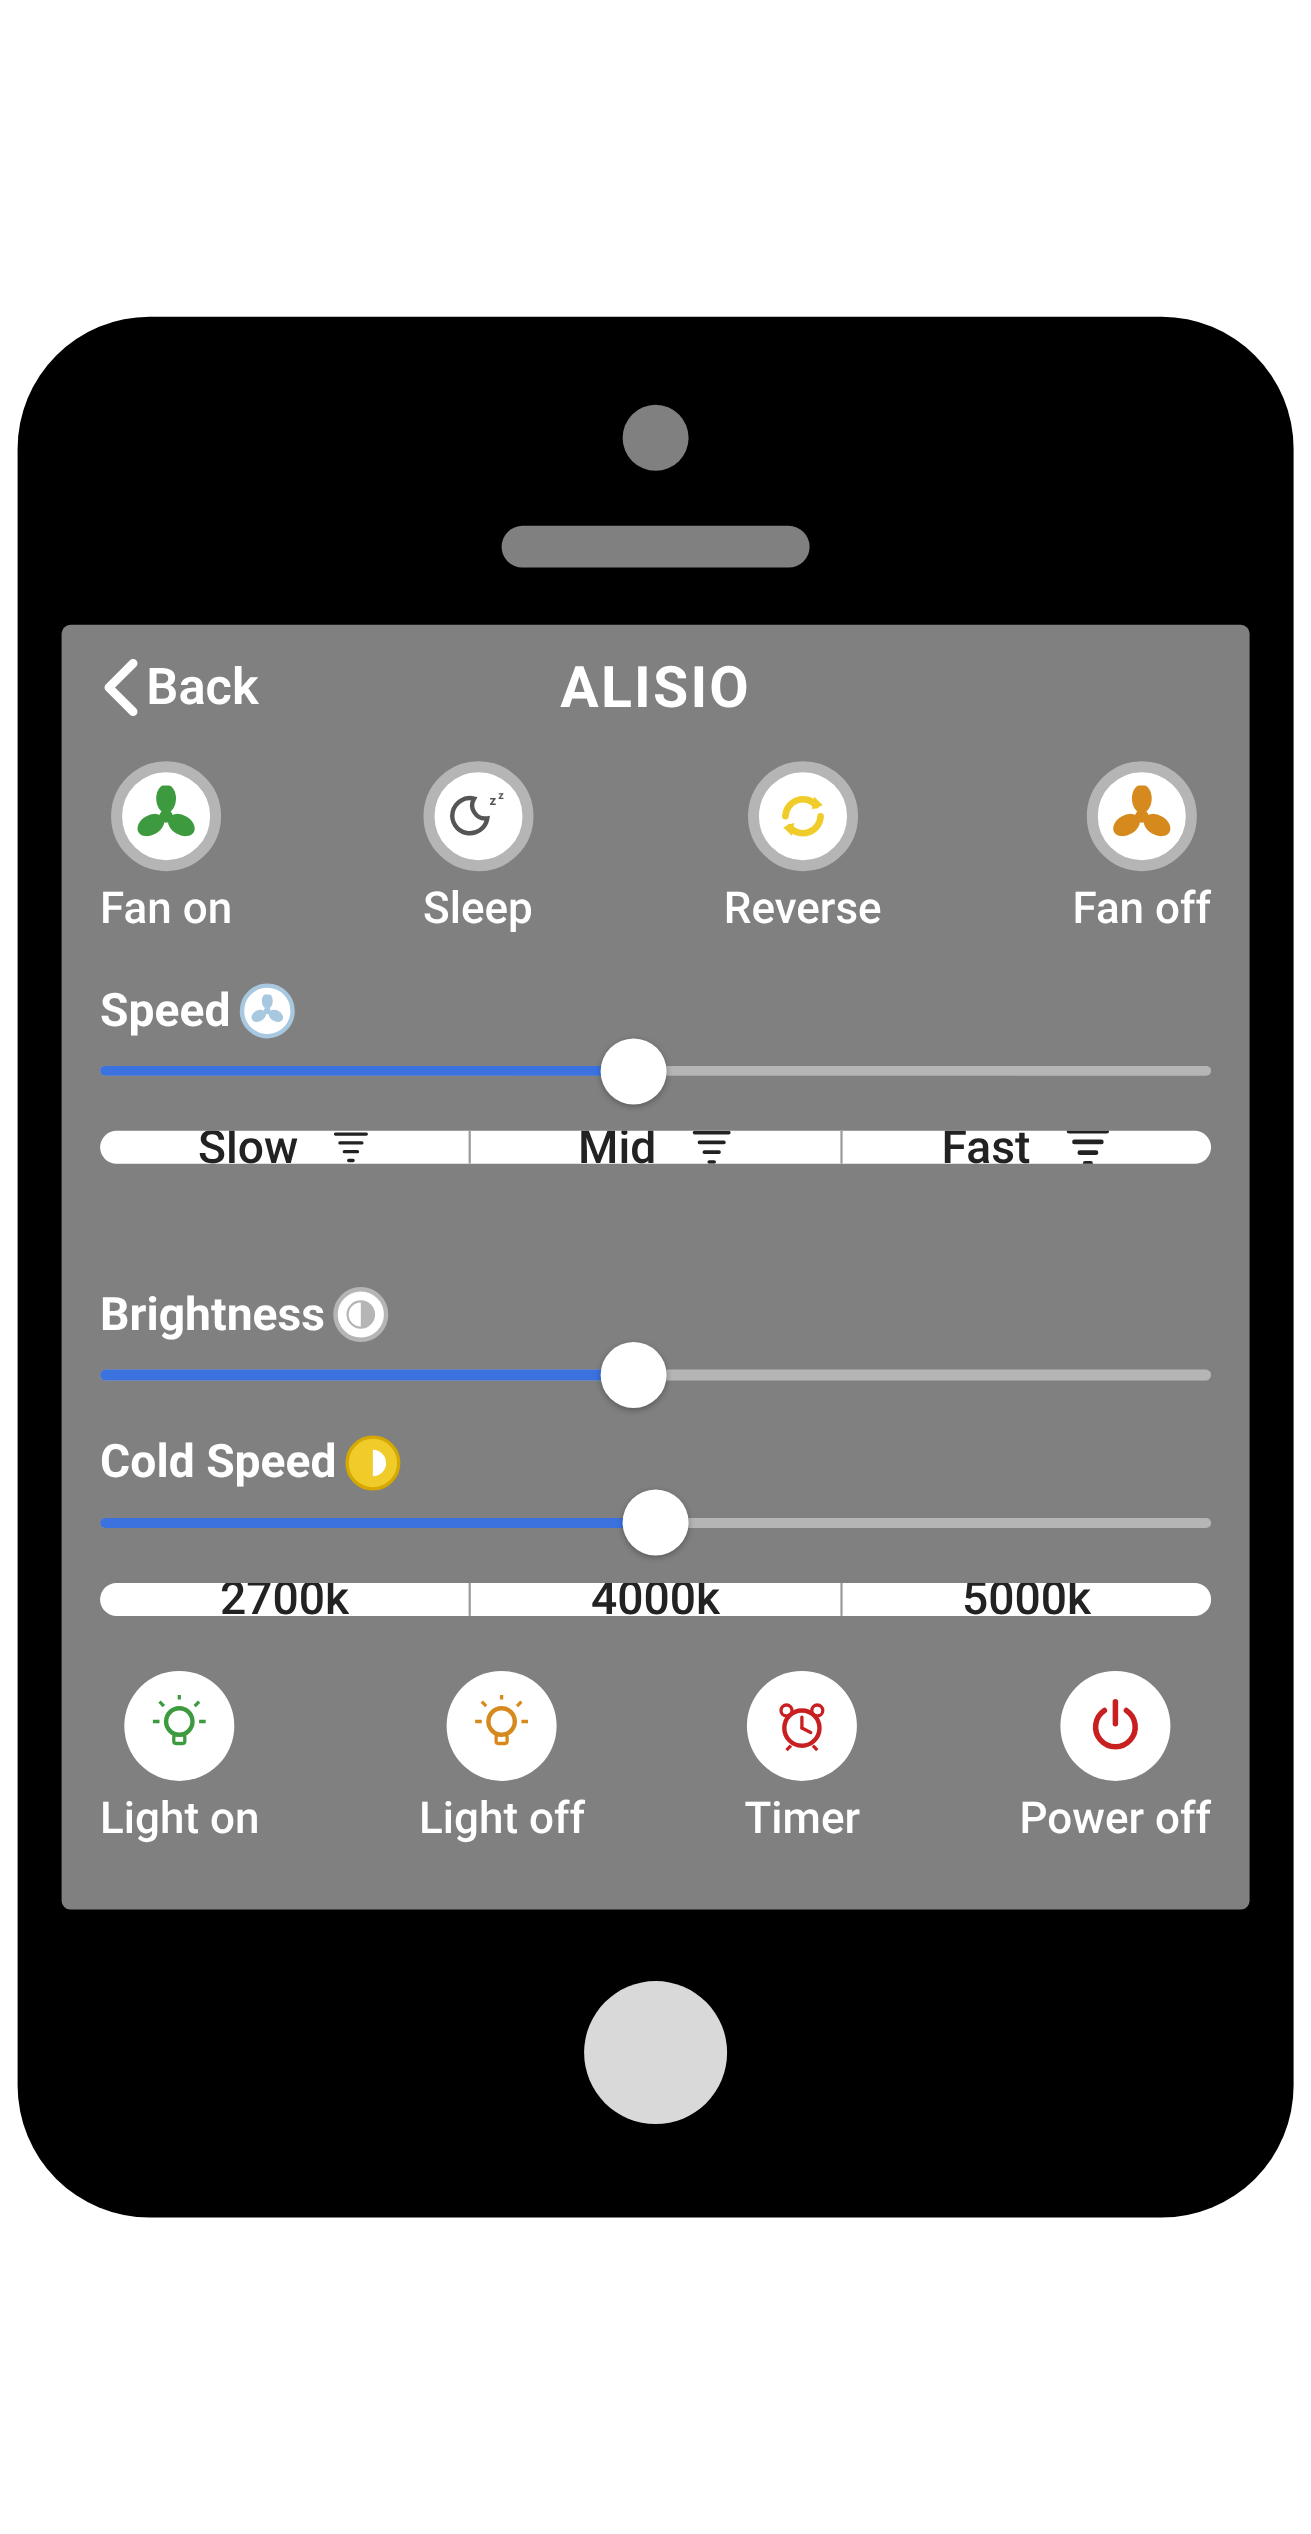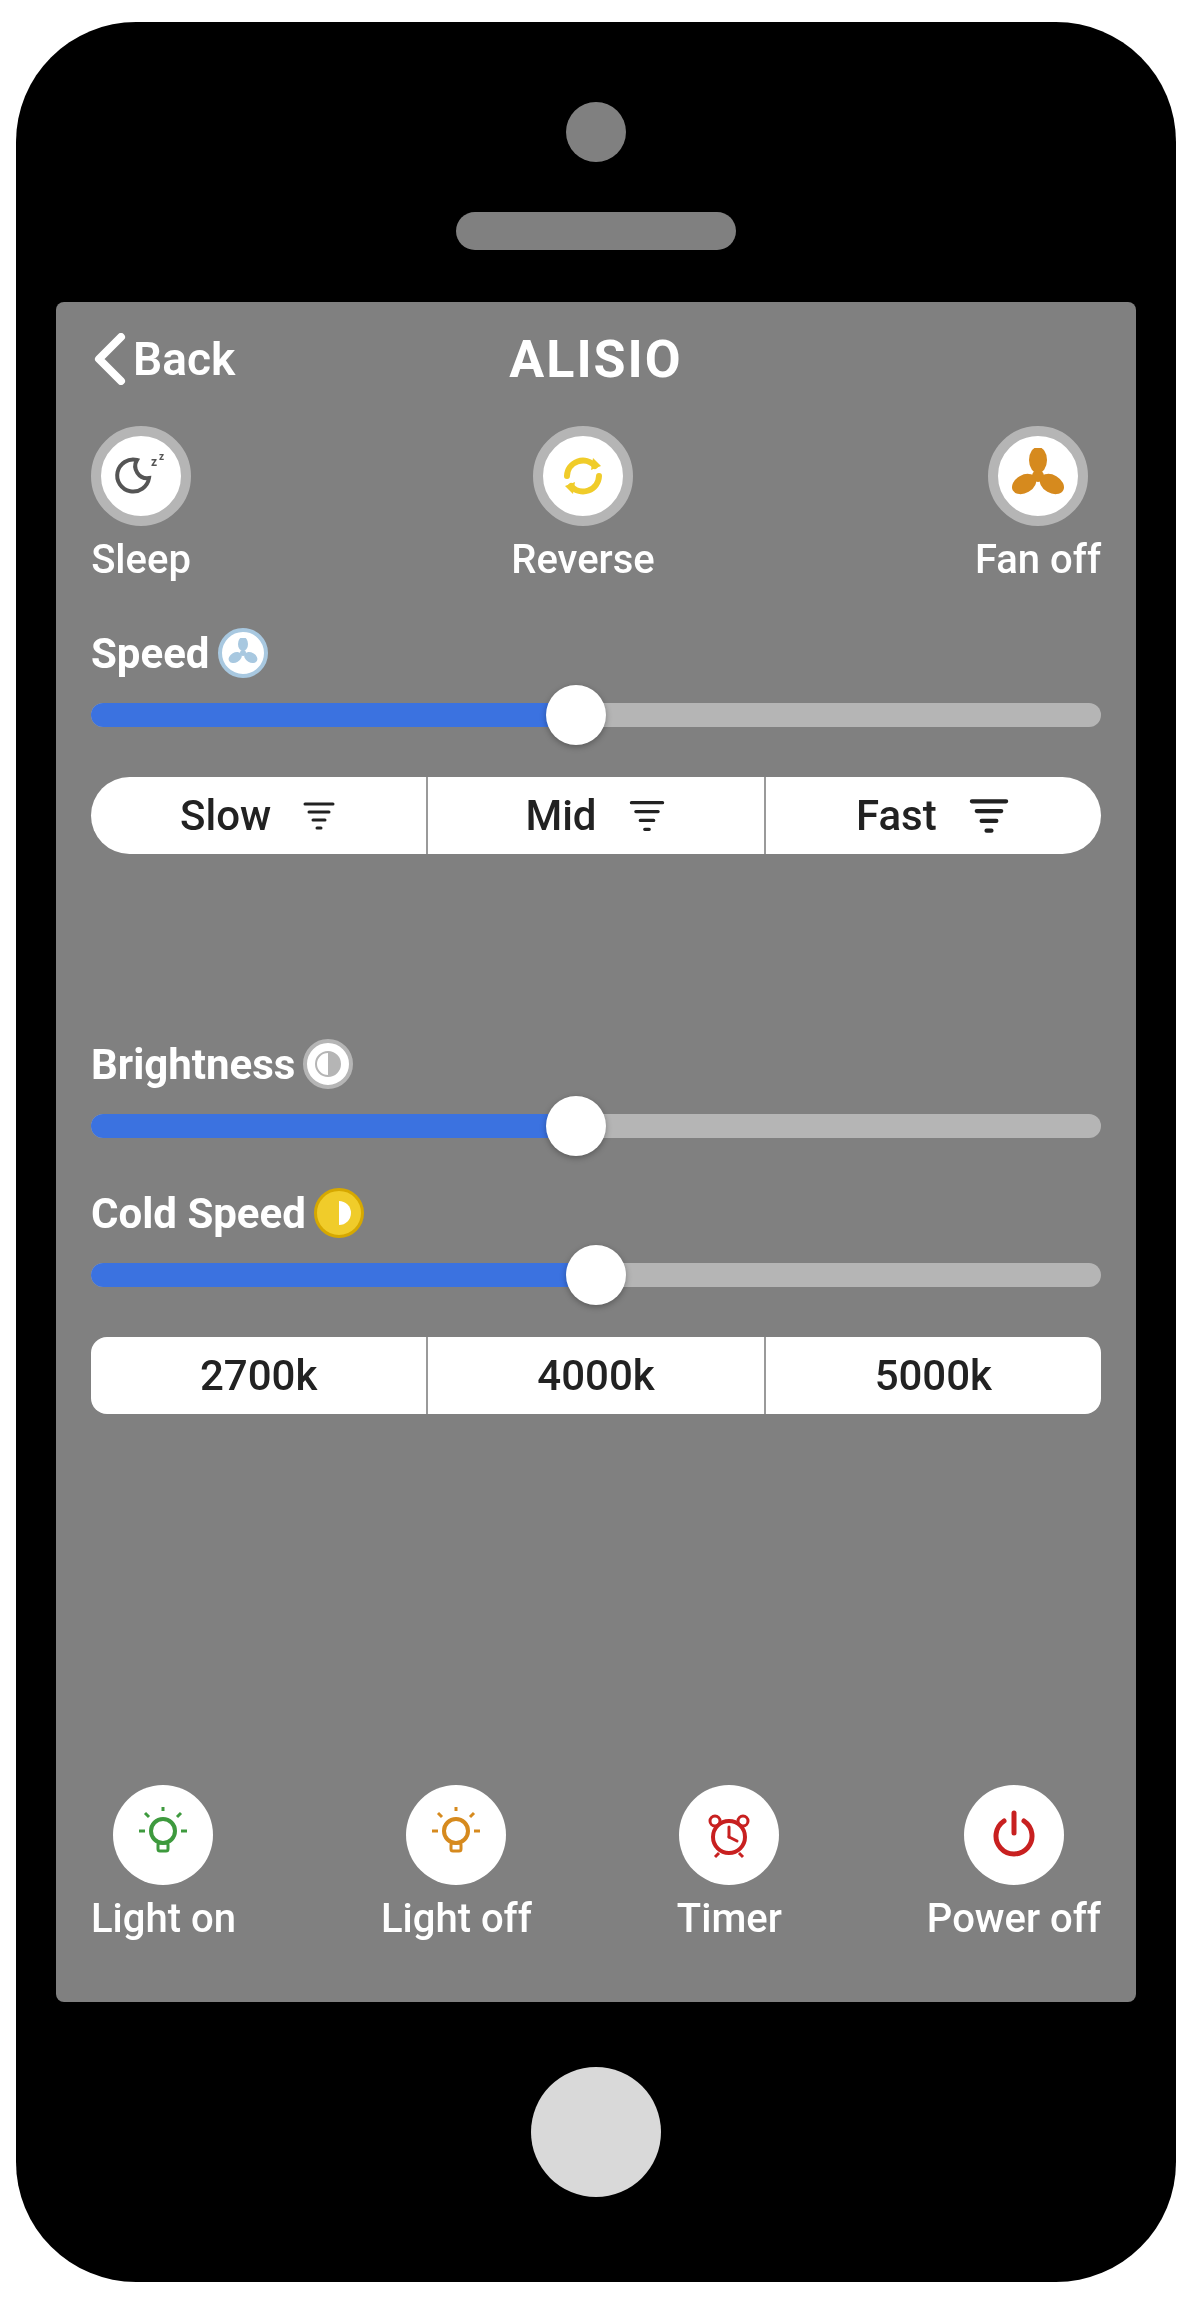--- a/index.html
+++ b/index.html
@@ -7,21 +7,21 @@
     width: 1192px;
     height: 2304px;
     background: #fff;
     font-family: -apple-system, BlinkMacSystemFont, "Segoe UI", Roboto, Arial, sans-serif;
     display: flex;
     align-items: center;
     justify-content: center;
   }
   .phone {
     width: 1160px;
-    height: 2260px;
+    height: 1728px;
     background: #000;
     border-radius: 120px;
     position: relative;
     padding: 30px;
   }
   .camera {
     position: absolute;
     top: 80px;
     left: 50%;
     transform: translateX(-50%);
@@ -201,20 +201,31 @@
         </svg>
         <span>Back</span>
       </div>
       <div class="title">ALISIO</div>
     </div>
 
     <div class="row">
       <div class="circ-btn">
         <div class="circ">
           <svg width="56" height="56" viewBox="0 0 56 56">
+            <circle cx="28" cy="28" r="6" fill="#3e9a3e"></circle>
+            <ellipse cx="28" cy="12" rx="9" ry="13" fill="#3e9a3e" transform="rotate(0 28 28)"></ellipse>
+            <ellipse cx="28" cy="12" rx="9" ry="13" fill="#3e9a3e" transform="rotate(120 28 28)"></ellipse>
+            <ellipse cx="28" cy="12" rx="9" ry="13" fill="#3e9a3e" transform="rotate(240 28 28)"></ellipse>
+          </svg>
+        </div>
+        <div class="circ-label">Fan on</div>
+      </div>
+      <div class="circ-btn">
+        <div class="circ">
+          <svg width="56" height="56" viewBox="0 0 56 56">
             <path d="M36 30 A16 16 0 1 1 24 12 A12 12 0 0 0 36 30 Z" fill="none" stroke="#555" stroke-width="4"></path>
             <text x="38" y="18" font-size="12" fill="#555" font-weight="bold">z</text>
             <text x="46" y="12" font-size="10" fill="#555" font-weight="bold">z</text>
           </svg>
         </div>
         <div class="circ-label">Sleep</div>
       </div>
       <div class="circ-btn">
         <div class="circ">
           <svg width="56" height="56" viewBox="0 0 56 56">

